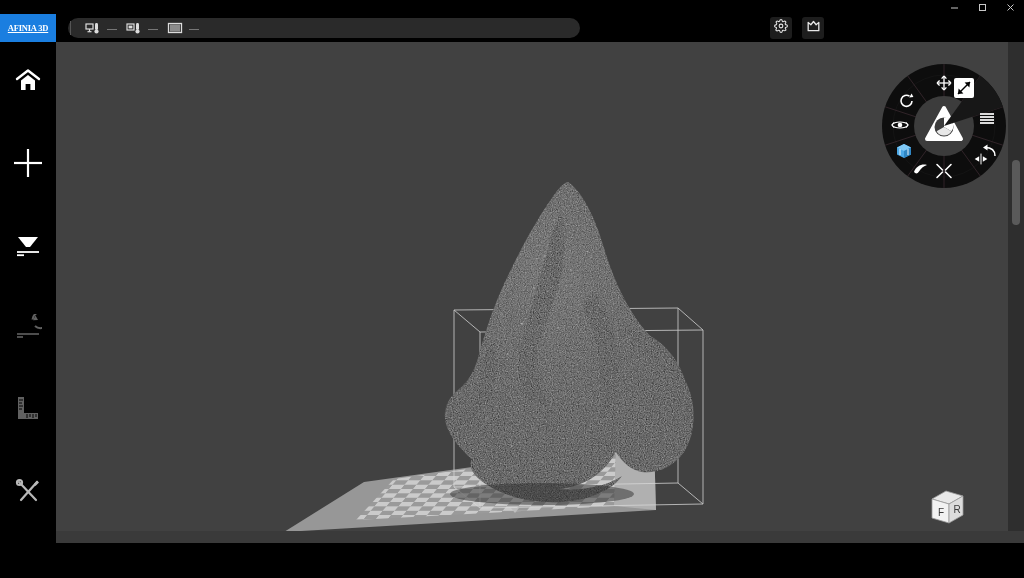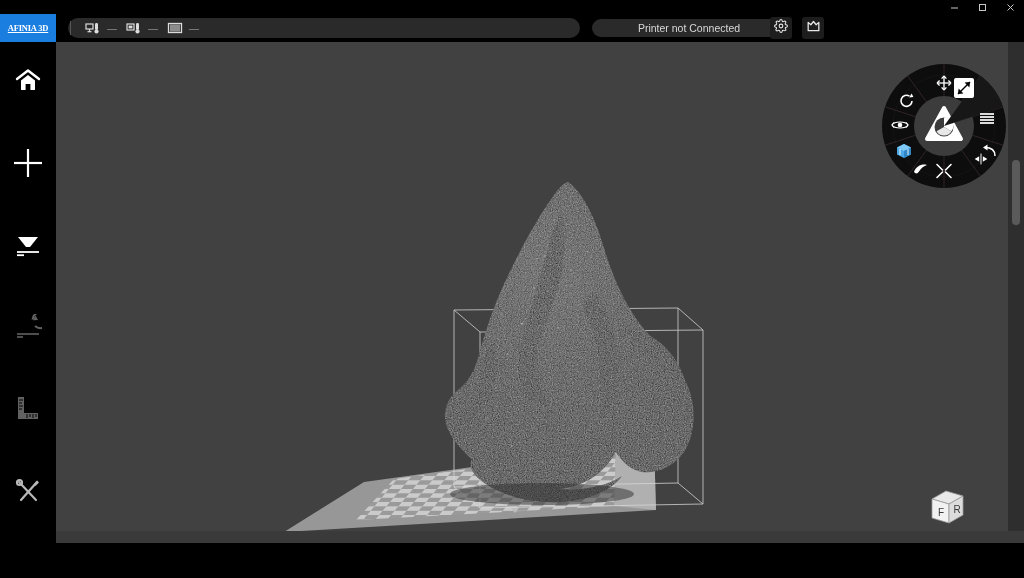--- a/index.html
+++ b/index.html
@@ -191,23 +191,20 @@
           <line x1="6" y1="3.6" x2="6" y2="10.4" stroke="#dcdcdc" stroke-width="1.1"></line>
           <line x1="8" y1="3.6" x2="8" y2="10.4" stroke="#dcdcdc" stroke-width="1.1"></line>
           <line x1="10" y1="3.6" x2="10" y2="10.4" stroke="#dcdcdc" stroke-width="1.1"></line>
           <line x1="12" y1="3.6" x2="12" y2="10.4" stroke="#dcdcdc" stroke-width="1.1"></line>
         </svg>
       </span>
       <span class="val">—</span>
     </div>
   </div>
 
-  <div class="statuspill">
-    <span style="color: rgb(216, 216, 216);">Printer not Connected</span>
-  </div>
 
   <div class="topicons">
     <div class="ticon">
       <span>
         <svg width="14" height="14" viewBox="0 0 24 24" fill="none" stroke="#e8e8e8" stroke-width="1.8">
           <circle cx="12" cy="12" r="3.2"></circle>
           <path d="M19.4 15a1.65 1.65 0 00.33 1.82l.06.06a2 2 0 11-2.83 2.83l-.06-.06a1.65 1.65 0 00-1.82-.33 1.65 1.65 0 00-1 1.51V21a2 2 0 11-4 0v-.09A1.65 1.65 0 008.6 19.4a1.65 1.65 0 00-1.82.33l-.06.06a2 2 0 11-2.83-2.83l.06-.06a1.65 1.65 0 00.33-1.82 1.65 1.65 0 00-1.51-1H3a2 2 0 110-4h.09A1.65 1.65 0 004.6 8.6a1.65 1.65 0 00-.33-1.82l-.06-.06a2 2 0 112.83-2.83l.06.06a1.65 1.65 0 001.82.33H9a1.65 1.65 0 001-1.51V3a2 2 0 114 0v.09a1.65 1.65 0 001 1.51 1.65 1.65 0 001.82-.33l.06-.06a2 2 0 112.83 2.83l-.06.06a1.65 1.65 0 00-.33 1.82V9a1.65 1.65 0 001.51 1H21a2 2 0 110 4h-.09a1.65 1.65 0 00-1.51 1z"></path>
         </svg>
       </span>
     </div>

